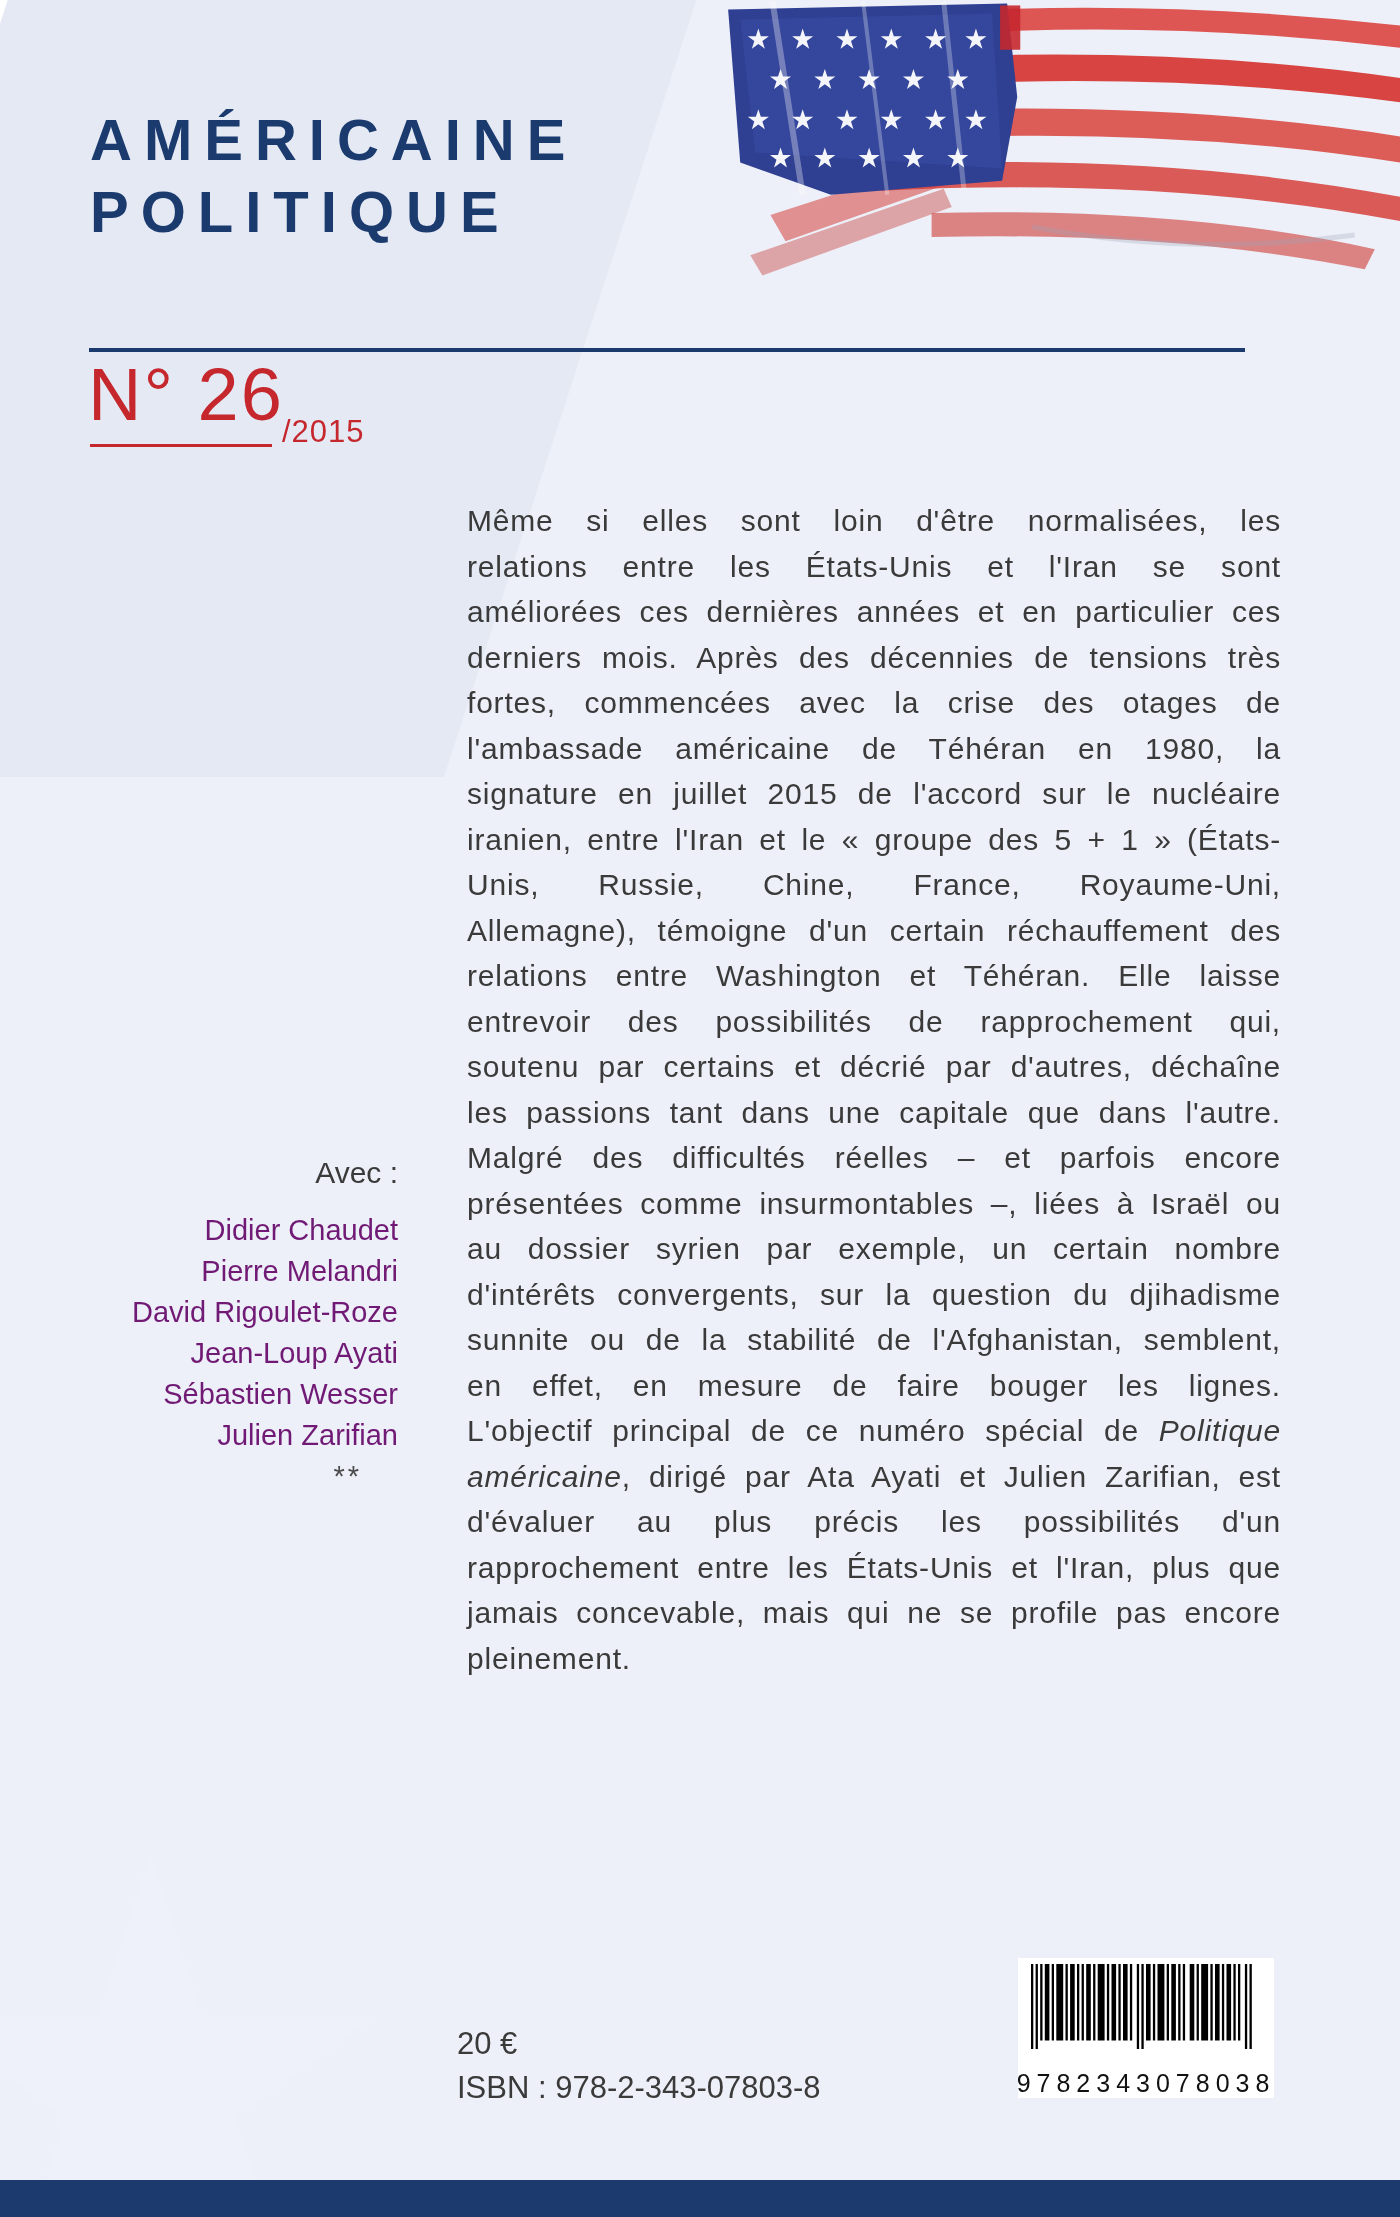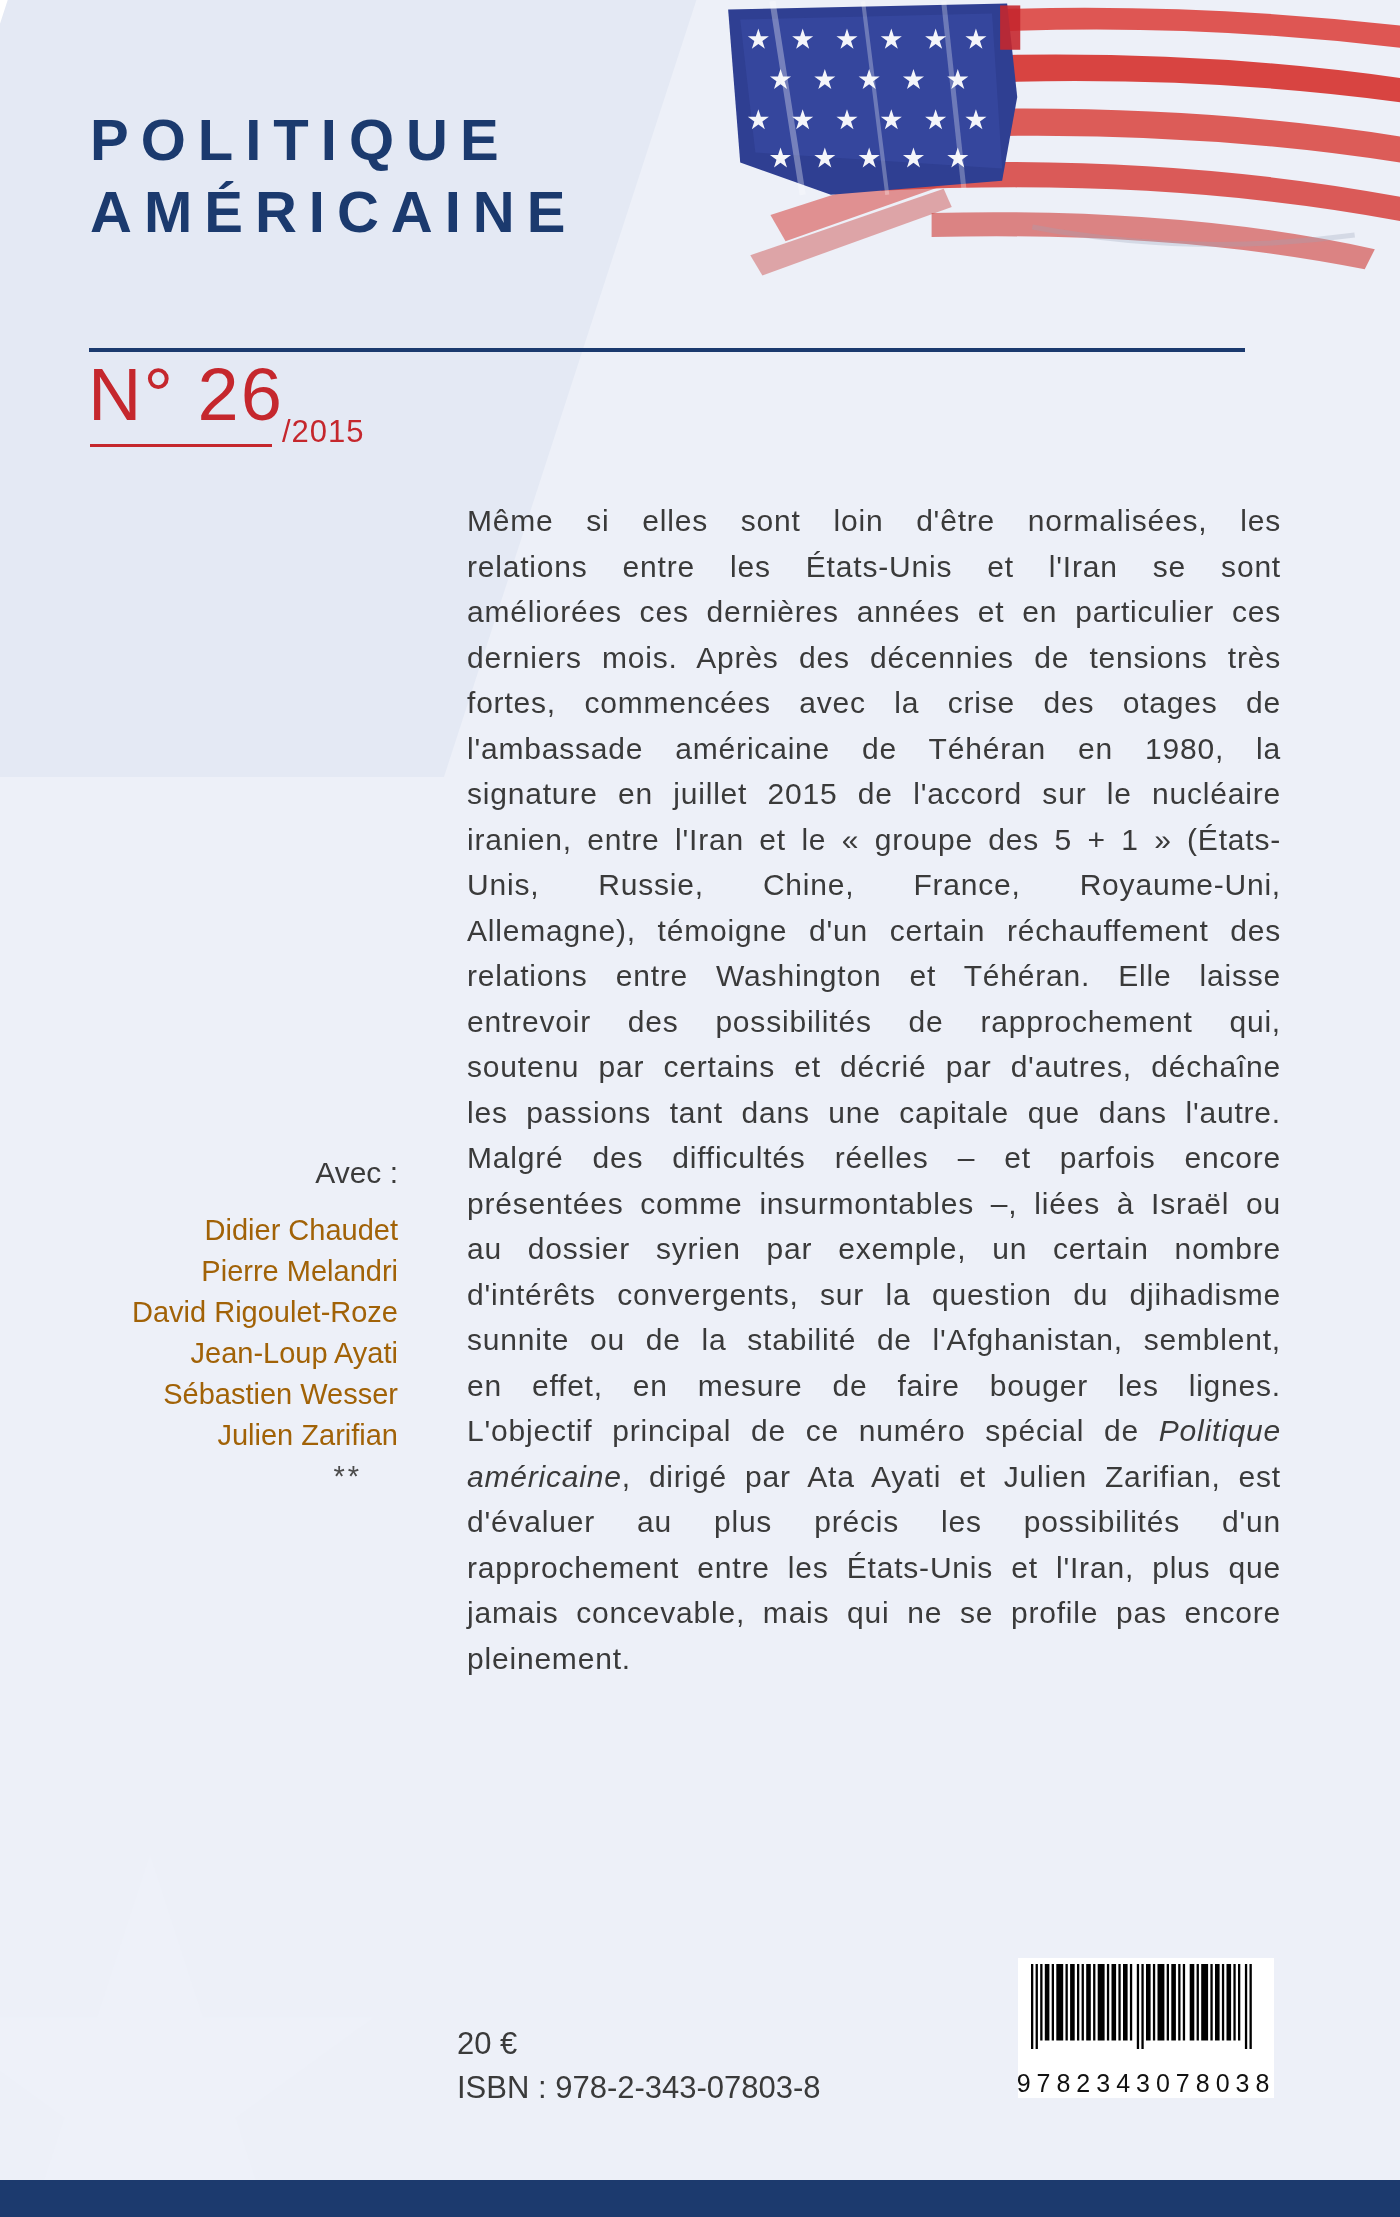--- a/index.html
+++ b/index.html
@@ -39,21 +39,21 @@
     color:#3a3a3a;
     font-size:30px; line-height:45.5px;
     letter-spacing:0.8px; word-spacing:5px;
     text-align:justify;
   }
   .summary em { font-style:italic; }
 
   
   .contributors { left:58px; top:1136px; width:340px; text-align:right;margin-top:20px; }
   .contrib-label { font-size:30px; color:#3b3b3b; margin-bottom:20px; }
-  .contrib-name, .contrib-guest { font-size:29px; line-height:41px; color:#a16207; }
+  .contrib-name, .contrib-guest { font-size:29px; line-height:41px; color:#701a75; }
   .contrib-sep { font-size:29px; line-height:41px; color:#4c4c4c; letter-spacing:3px; padding-right:36px; }
 
   
   .price { left:457px; top:2026px; font-size:31px; color:#3a3a3a; }
   .isbn  { left:457px; top:2070px; font-size:31px; color:#3a3a3a; }
 
   .barcode-box {
     left:1018px; top:1958px; width:256px; height:140px;
     background:#ffffff;
     display:flex; flex-direction:column; align-items:center;
@@ -135,22 +135,22 @@
       <use href="#star-shape" transform="translate(114,156) scale(11)"></use>
       <use href="#star-shape" transform="translate(158,156) scale(11)"></use>
       <use href="#star-shape" transform="translate(202,156) scale(11)"></use>
       <use href="#star-shape" transform="translate(246,156) scale(11)"></use>
     </g>
 
     <rect x="288" y="4" width="20" height="44" fill="#c5272d" opacity="0.9"></rect>
   </svg>
 
   <div class="layer journal-title">
+    <div>AMÉRICAINE</div>
     <div>POLITIQUE</div>
-    <div>AMÉRICAINE</div>
   </div>
 
   <div class="layer header-rule"></div>
 
   <div class="layer issue">
     <span class="issue-number">N° 26</span>
     <span class="issue-year">/2015</span>
     <div class="issue-underline"></div>
   </div>
 

